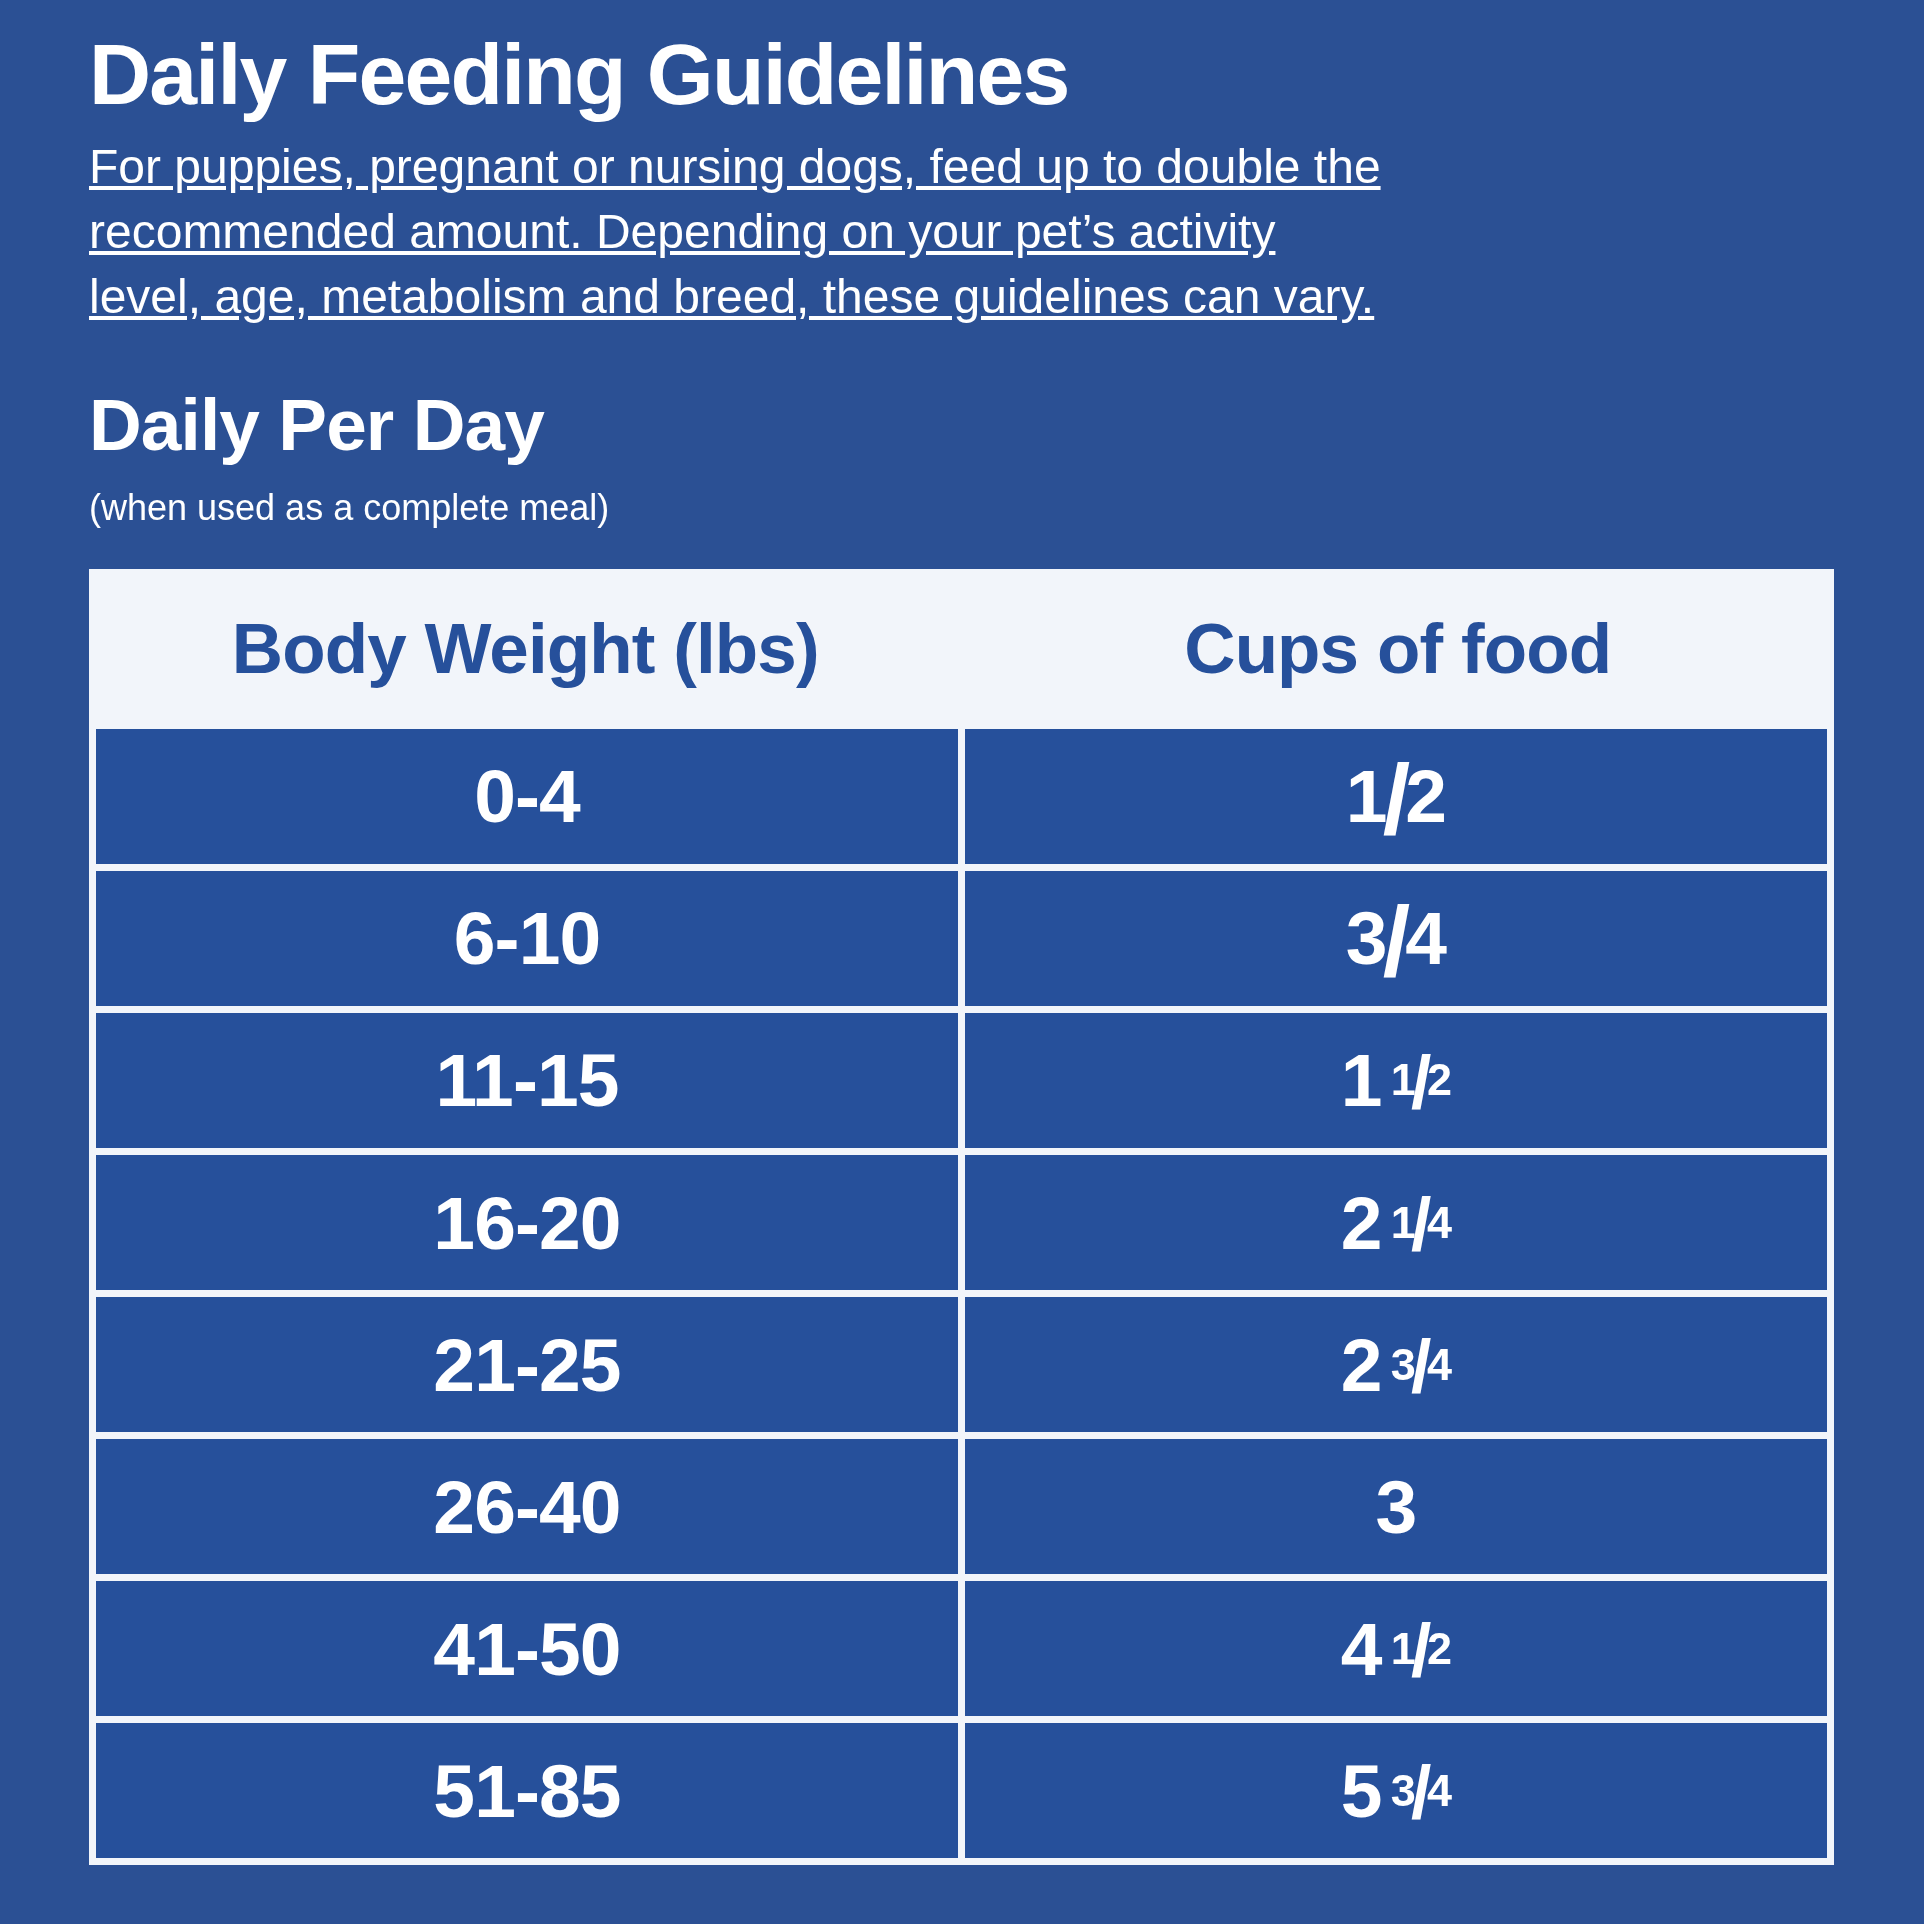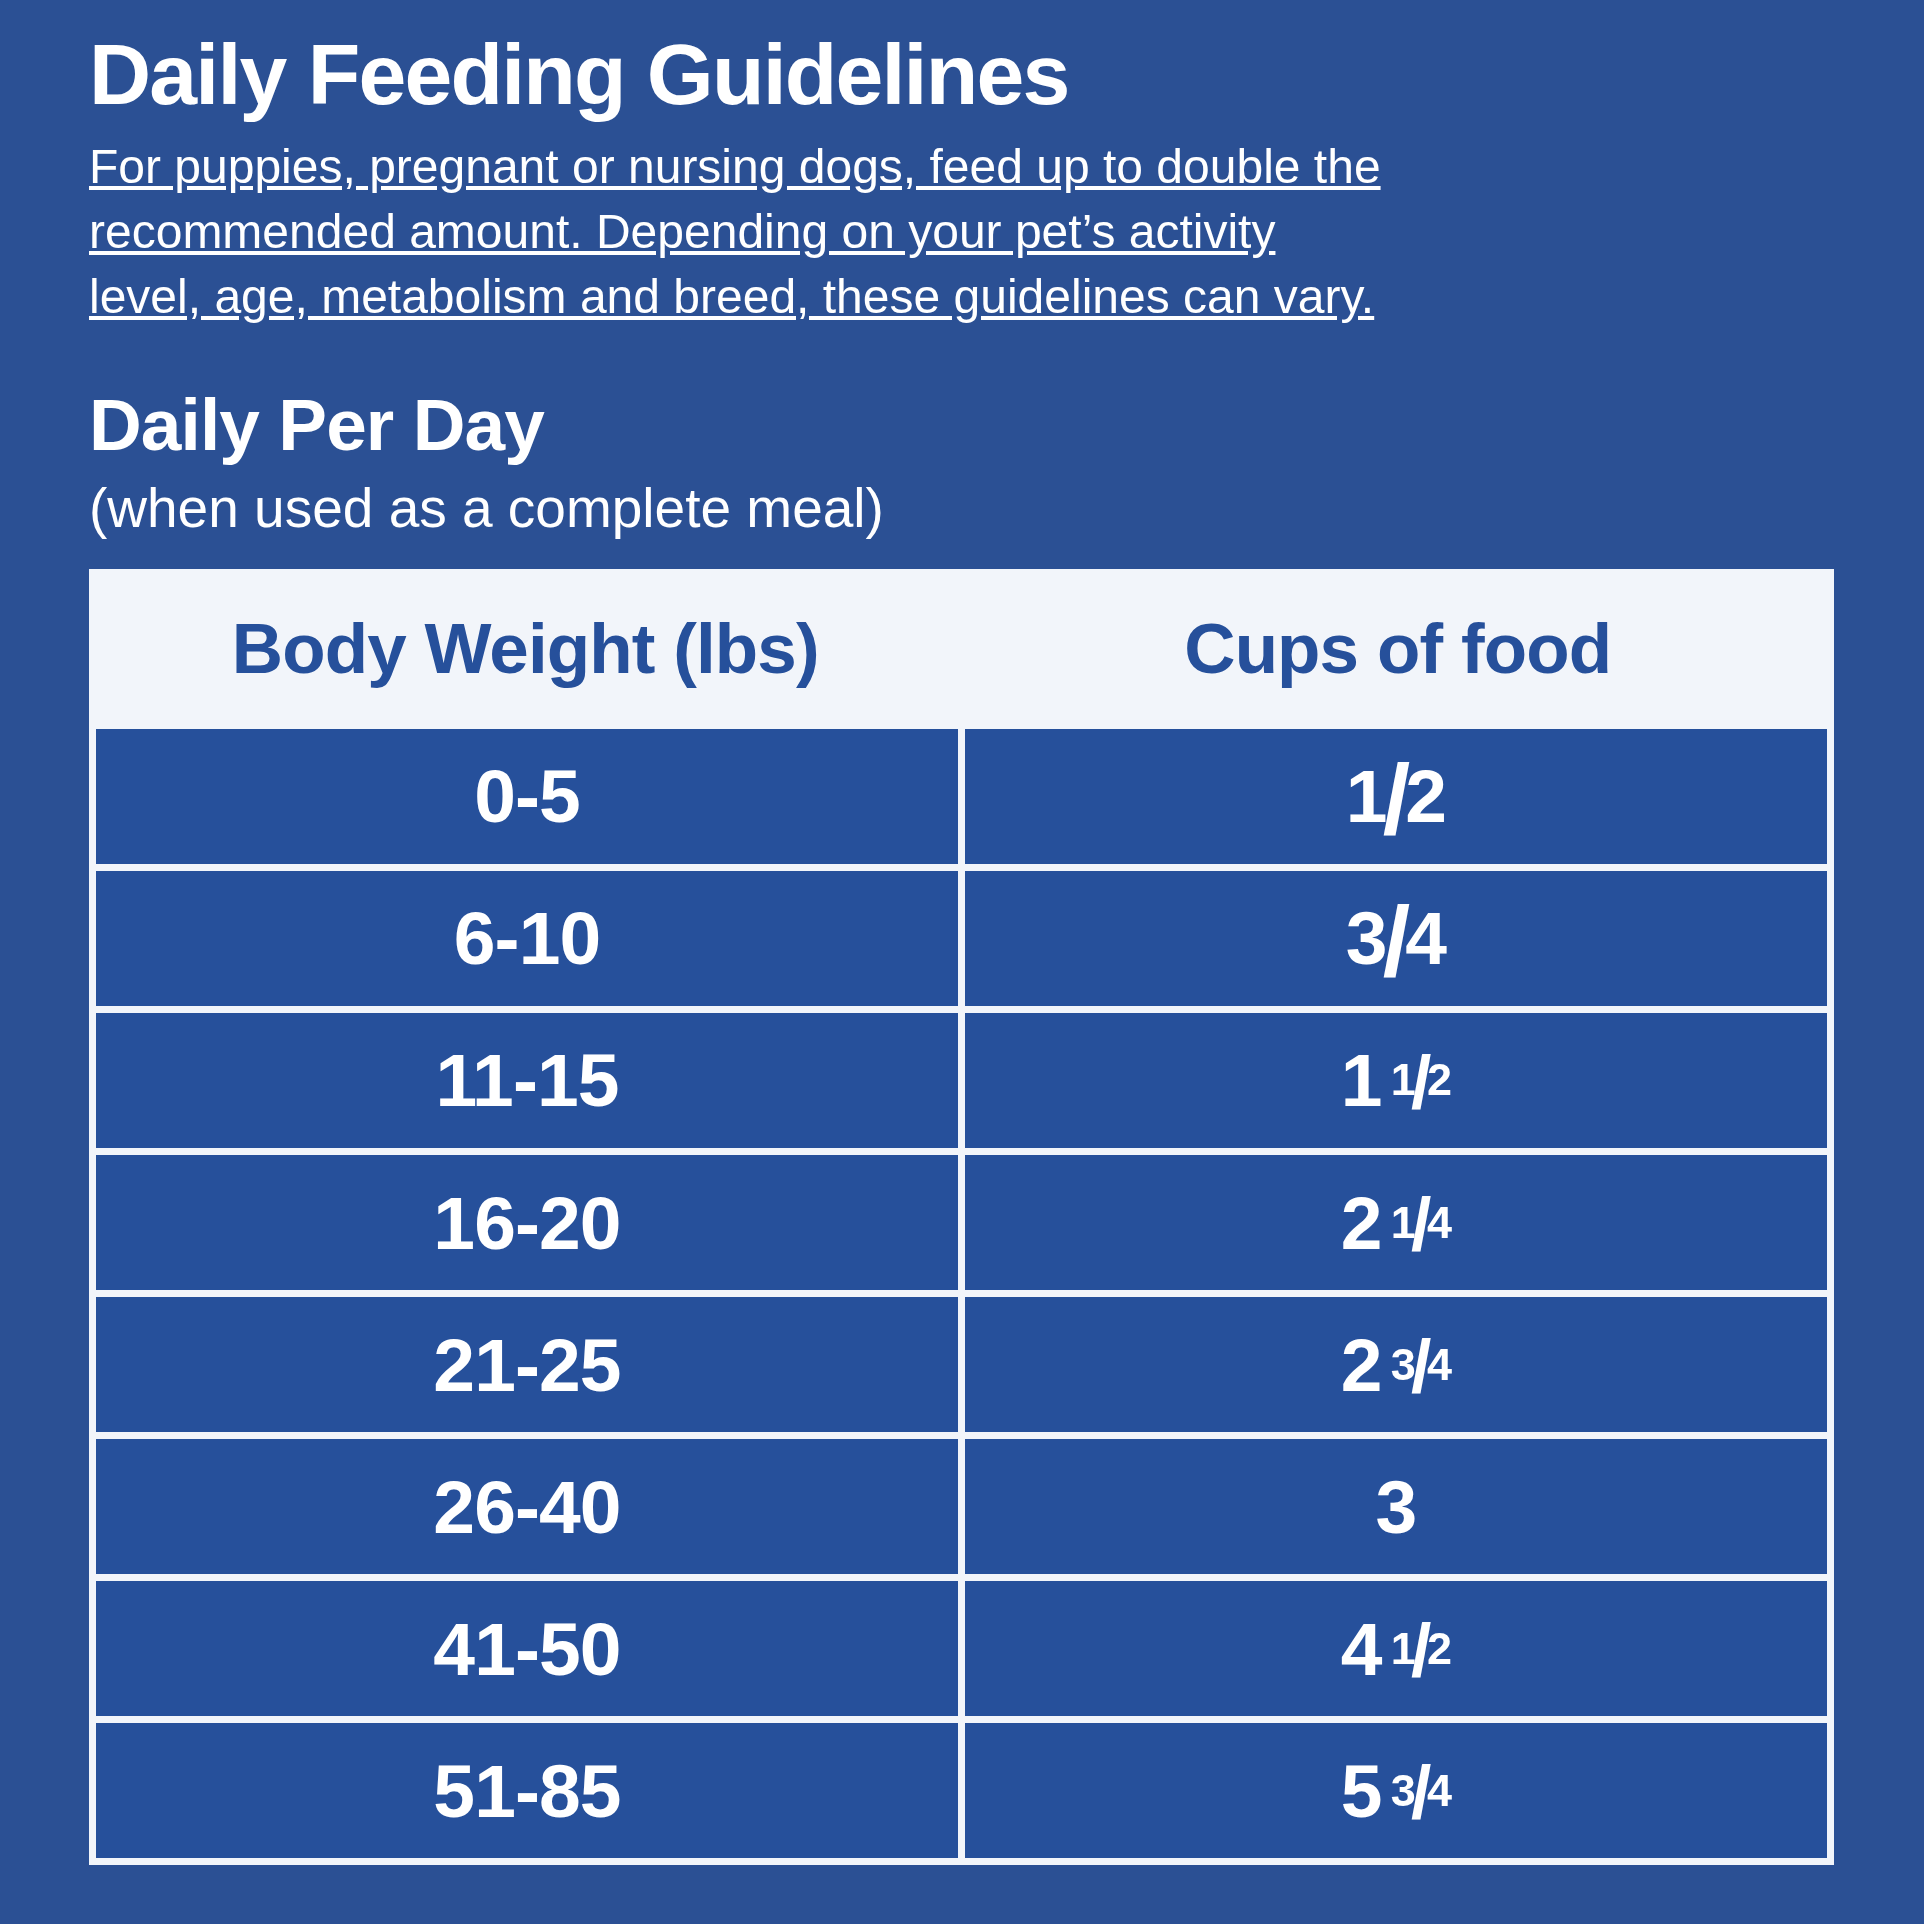--- a/index.html
+++ b/index.html
@@ -38,21 +38,21 @@
   .cups-heading{
     color:var(--white);
     font-size:73px;
     font-weight:700;
     letter-spacing:-0.9px;
     margin-top:55px;
     line-height:82px;
   }
   .cups-subheading{
     color:var(--white);
-    font-size:55px;
+    font-size:36px;
     font-weight:400;
     line-height:66px;
     margin-top:9px;
   }
   .feed-table{
     margin-top:28px;
     width:1745px;
     background:var(--line);
     padding:0 7.1px 7.1px 7.1px;
   }
@@ -127,21 +127,21 @@
   <h2 class="cups-heading">Daily Per Day</h2>
   <div class="cups-subheading">(when used as a complete meal)</div>
 
   <div class="feed-table">
     <div class="thead">
       <div class="th">Body Weight (lbs)</div>
       <div class="th">Cups of food</div>
     </div>
     <div class="tbody">
   <div class="cell weight-cell">
-          <span class="weight-val">0-5</span>
+          <span class="weight-val">0-4</span>
         </div>
   <div class="cell cups-cell">
           <span class="cups-val"><span class="fr fr-big"><span class="n">1</span><span class="sl">/</span><span class="d">2</span></span></span>
         </div>
 
   <div class="cell weight-cell">
           <span class="weight-val">6-10</span>
         </div>
   <div class="cell cups-cell">
           <span class="cups-val"><span class="fr fr-big"><span class="n">3</span><span class="sl">/</span><span class="d">4</span></span></span>

